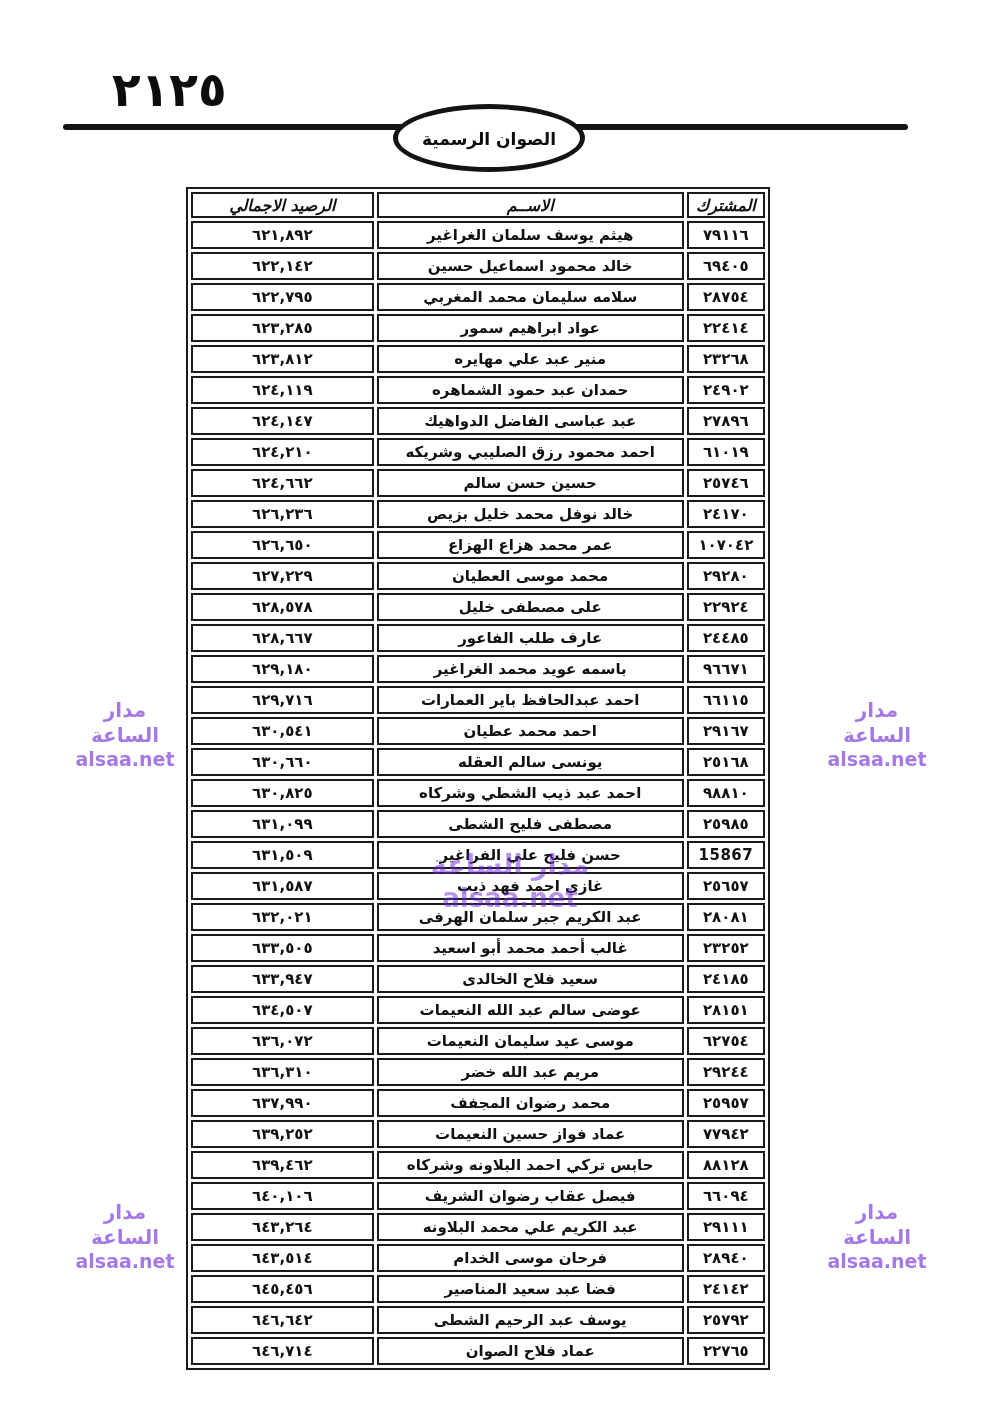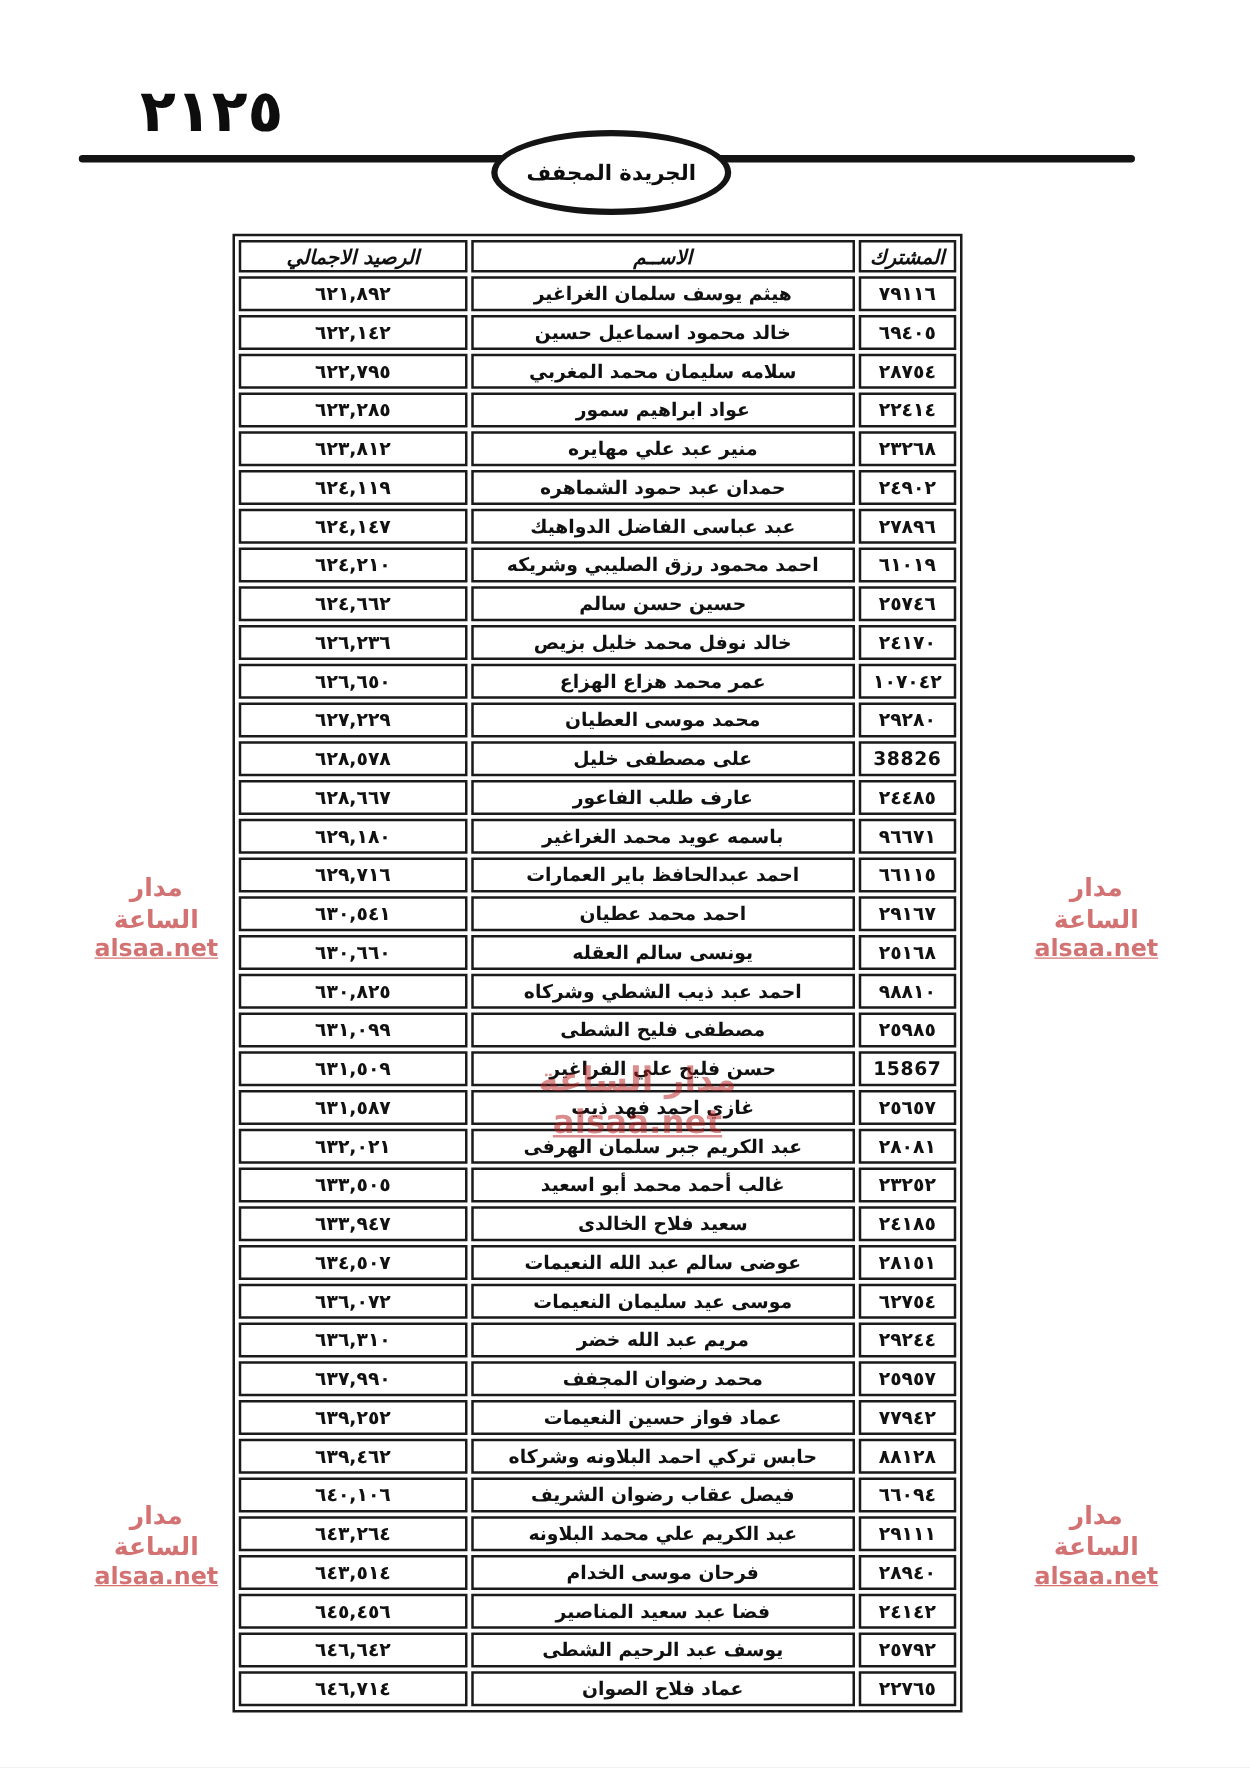--- a/index.html
+++ b/index.html
@@ -62,47 +62,47 @@
     height:24px;
     font-size:15px;
   }
   col.c-sub{width:78px;}
   col.c-name{width:306px;}
   col.c-bal{width:182px;}
   td.num{font-size:14px;letter-spacing:0.5px;}
   
   .wm{
     position:absolute;
-    color:#b91c1c;opacity:0.62;
+    color:#6d28d9;opacity:0.62;
     text-align:center;line-height:1.25;
     font-weight:bold;
     pointer-events:none;
     z-index:5;
   }
   .wm .ar{display:block;font-size:20px;}
-  .wm .en{display:block;font-size:19px;font-weight:bold;text-decoration:underline;}
+  .wm .en{display:block;font-size:19px;font-weight:bold;}
   .wm-mid-left{left:70px;top:698px;width:110px;}
   .wm-mid-right{left:822px;top:698px;width:110px;}
   .wm-center{left:410px;top:848px;width:200px;opacity:0.5;}
   .wm-center .ar{font-size:27px;}
   .wm-center .en{font-size:26px;}
   .wm-bot-left{left:70px;top:1200px;width:110px;}
   .wm-bot-right{left:822px;top:1200px;width:110px;}
 </style>
 </head>
 <body>
 
 <div class="page">
 
   <div class="page-number">٢١٢٥</div>
 
   <div class="head-rule"></div>
 
   <div class="gazette-oval">
-    <span>الجريدة المجفف</span>
+    <span>الصوان الرسمية</span>
   </div>
 
   <div class="tbl-wrap">
     <table class="gazette">
       <colgroup>
         <col class="c-sub">
           <col class="c-name">
           <col class="c-bal">
       </colgroup>
       <thead>
@@ -167,21 +167,21 @@
             <td class="num">١٠٧٠٤٢</td>
             <td>عمر محمد هزاع الهزاع</td>
             <td class="num">٦٢٦,٦٥٠</td>
           </tr>
           <tr>
             <td class="num">٢٩٢٨٠</td>
             <td>محمد موسى العطيان</td>
             <td class="num">٦٢٧,٢٢٩</td>
           </tr>
           <tr>
-            <td class="num">38826</td>
+            <td class="num">٢٢٩٢٤</td>
             <td>على مصطفى خليل</td>
             <td class="num">٦٢٨,٥٧٨</td>
           </tr>
           <tr>
             <td class="num">٢٤٤٨٥</td>
             <td>عارف طلب الفاعور</td>
             <td class="num">٦٢٨,٦٦٧</td>
           </tr>
           <tr>
             <td class="num">٩٦٦٧١</td>

